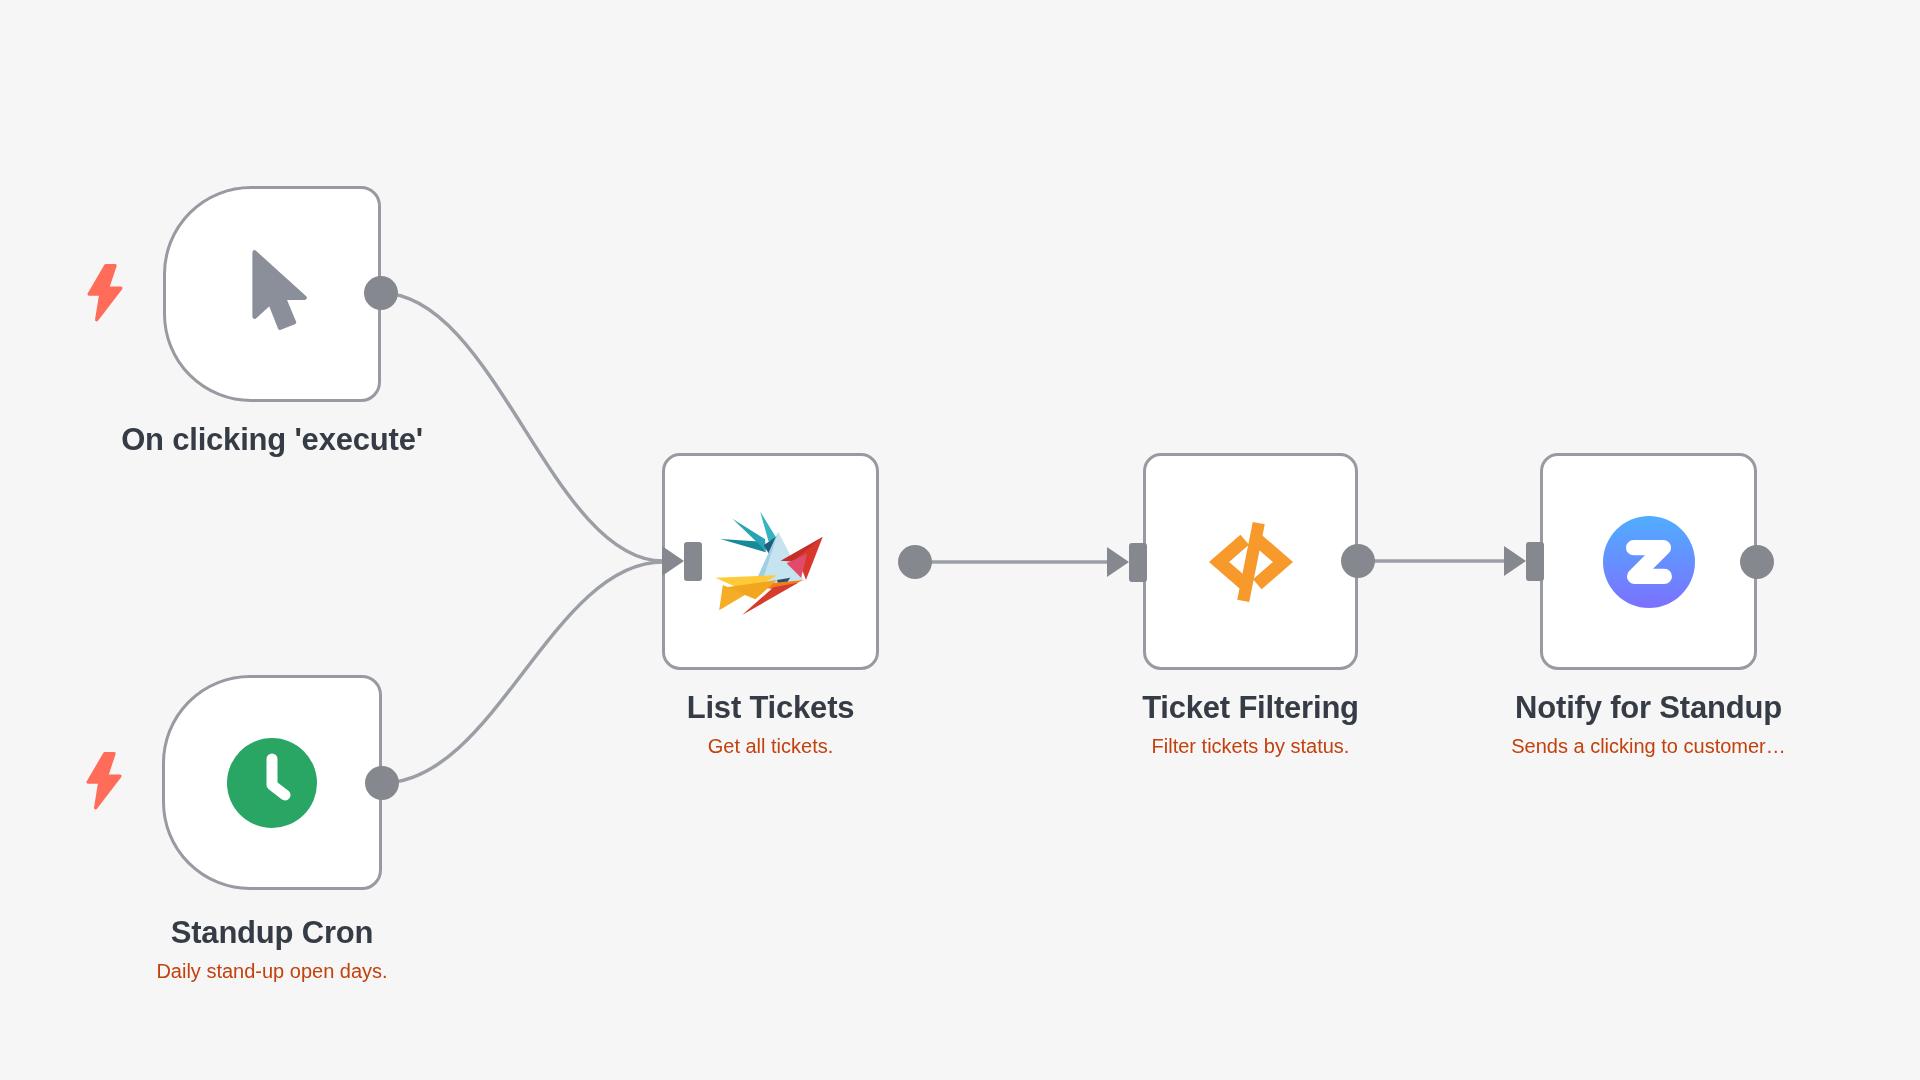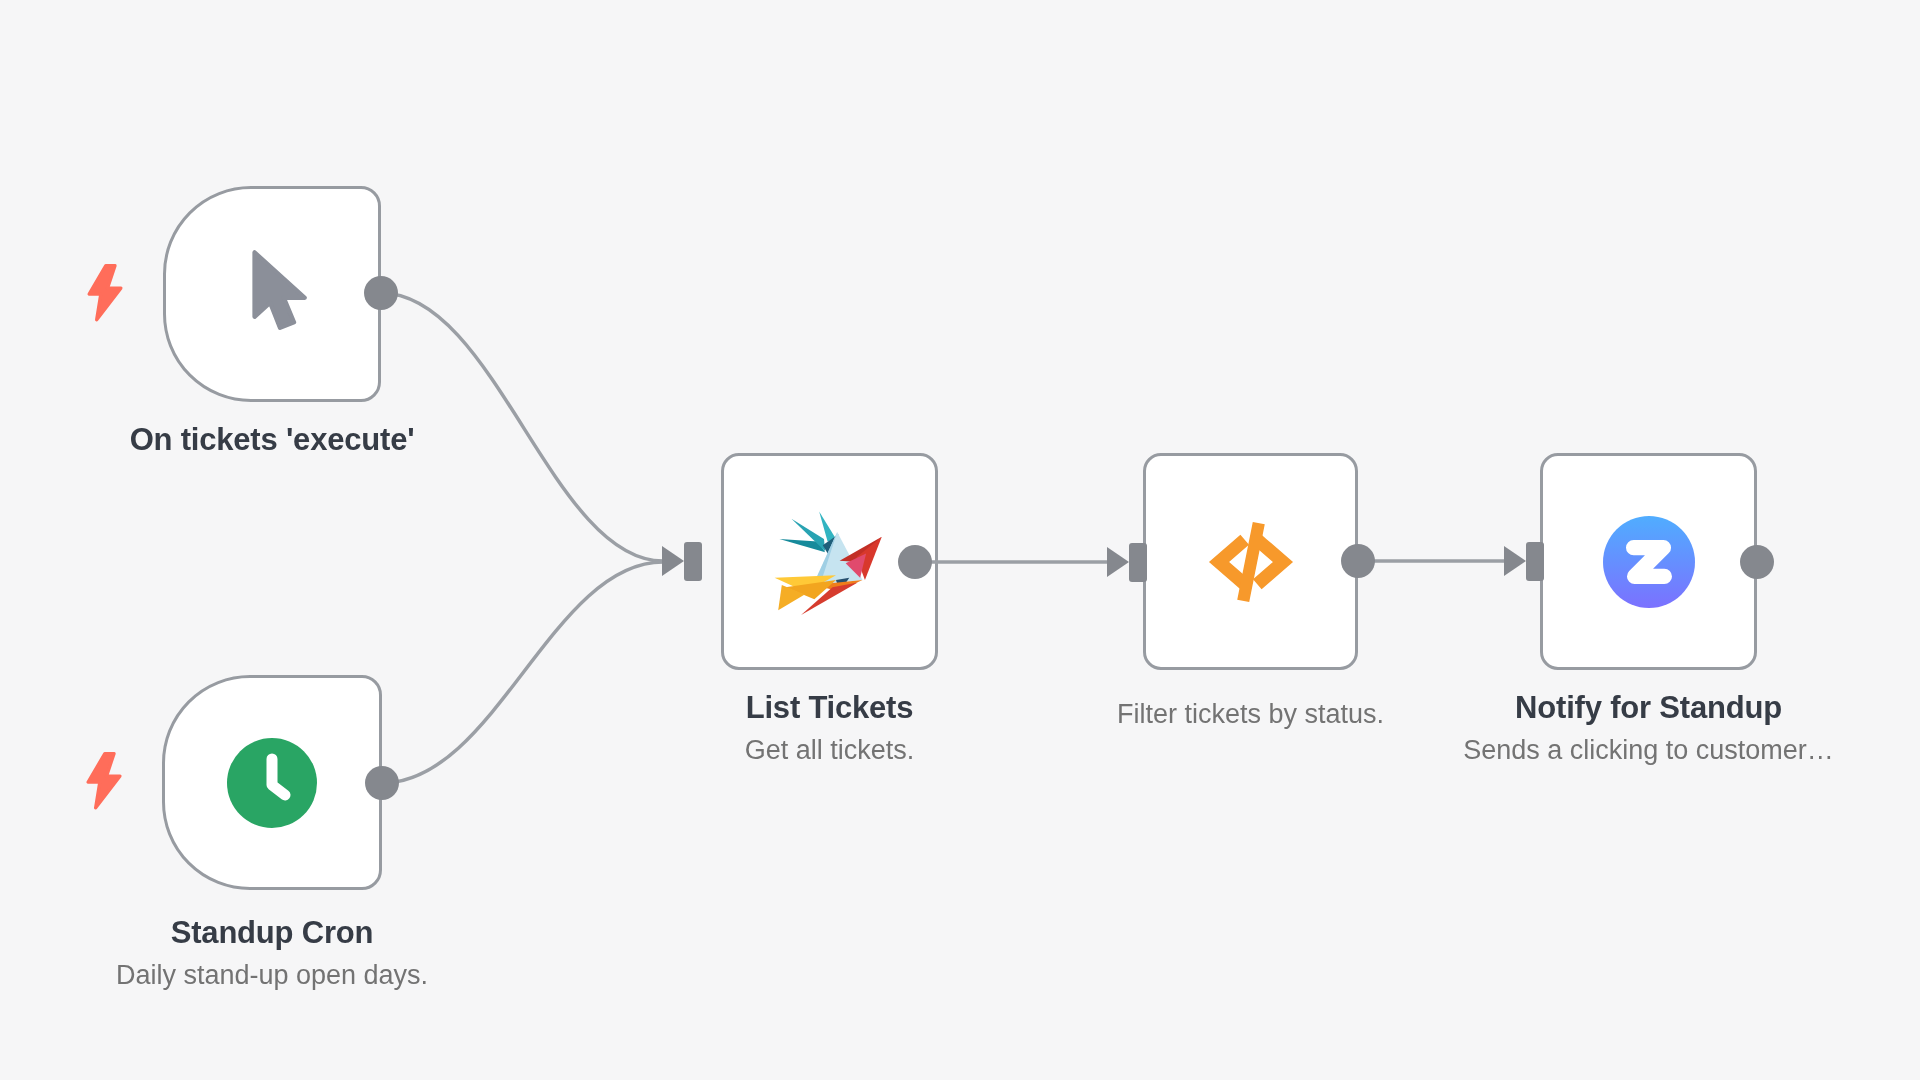--- a/index.html
+++ b/index.html
@@ -23,21 +23,21 @@
   .node-box.trigger { border-radius:88px 20px 20px 88px; width:218px; height:216px; }
 
   .node-label {
     position:absolute; left:50%; transform:translateX(-50%);
     white-space:nowrap; text-align:center;
   }
   .node-title {
     font-size:31px; font-weight:600; color:#363c46; letter-spacing:-0.2px;
   }
   .node-subtitle {
-    font-size:27px; font-weight:400; color:#737373; margin-top:9px;
+    font-size:20px; font-weight:400; color:#c2410c; margin-top:9px;
   }
 
   .bolt {
     position:absolute; width:40px; height:60px;
   }
 
   .conn-layer {
     position:absolute; inset:0; pointer-events:none; z-index:5;
   }
 </style>
@@ -49,41 +49,41 @@
   <div class="node" style="left:163px; top:186px; width:218px; height:216px;">
     <svg class="bolt" style="left:-78px; top:78px;" viewBox="0 0 24 36">
       <path d="M12.5 1 L2.5 18 L9.5 18 L7 33.5 L21.5 14.5 L13.5 14.5 L18 1 Z" fill="#ff6d5a" stroke="#ff6d5a" stroke-width="2" stroke-linejoin="round"></path>
     </svg>
     <div class="node-box trigger">
       <svg width="86" height="92" viewBox="0 0 32 34">
         <path d="M9.5 1.5 L9.5 25.5 L15.3 20.2 L19 29.6 L24.2 27.5 L20.4 18.4 L28.2 18.4 Z" fill="#8b8f99" stroke="#8b8f99" stroke-width="1.6" stroke-linejoin="round"></path>
       </svg>
     </div>
     <div class="node-label" style="top:236px;">
-      <div class="node-title">On tickets 'execute'</div>
+      <div class="node-title">On clicking 'execute'</div>
     </div>
   </div>
 
   <div class="node" style="left:162px; top:675px; width:220px; height:237px;">
     <svg class="bolt" style="left:-78px; top:77px;" viewBox="0 0 24 36">
       <path d="M12.5 1 L2.5 18 L9.5 18 L7 33.5 L21.5 14.5 L13.5 14.5 L18 1 Z" fill="#ff6d5a" stroke="#ff6d5a" stroke-width="2" stroke-linejoin="round"></path>
     </svg>
     <div class="node-box trigger" style="width:220px;height:215px;">
       <svg width="90" height="90" viewBox="0 0 90 90">
         <circle cx="45" cy="45" r="45" fill="#29a564"></circle>
         <path d="M45 21 L45 47 L58 57" fill="none" stroke="#ffffff" stroke-width="11" stroke-linecap="round" stroke-linejoin="round"></path>
       </svg>
     </div>
     <div class="node-label" style="top:240px;">
       <div class="node-title">Standup Cron</div>
       <div class="node-subtitle">Daily stand-up open days.</div>
     </div>
   </div>
 
-  <div class="node" style="left:721px; top:453px; width:217px; height:217px;">
+  <div class="node" style="left:662px; top:453px; width:217px; height:217px;">
     <div class="node-box square">
       <svg width="122" height="106" viewBox="0 0 100 88">
         <polygon points="46,36 8,25 40,27" fill="#168a9b"></polygon>
         <polygon points="46,35 18,8 45,25" fill="#28a3b2"></polygon>
         <polygon points="48,27 41,2 55,25" fill="#32b4c1"></polygon>
         <polygon points="44,30 57,21 51,42" fill="#1f5f7a"></polygon>
         <polygon points="56,19 36,63 77,59" fill="#c6e4f0"></polygon>
         <polygon points="56,19 44,56 36,63" fill="#9fcfe4"></polygon>
         <polygon points="55,59 66,57 58,69" fill="#27506e"></polygon>
         <polygon points="58,43 93,23 73,44" fill="#c22f26"></polygon>
@@ -104,20 +104,21 @@
 
   <div class="node" style="left:1143px; top:453px; width:215px; height:217px;">
     <div class="node-box square" style="width:215px;">
       <svg width="94" height="84" viewBox="0 0 100 88">
         <path d="M38 25 L16 44 L38 63" fill="none" stroke="#f7992b" stroke-width="14" stroke-linecap="square" stroke-linejoin="miter"></path>
         <path d="M62 25 L84 44 L62 63" fill="none" stroke="#f7992b" stroke-width="14" stroke-linecap="square" stroke-linejoin="miter"></path>
         <path d="M57 9 L43 79" fill="none" stroke="#f7992b" stroke-width="13" stroke-linecap="square"></path>
       </svg>
     </div>
     <div class="node-label" style="top:237px;">
+      <div class="node-title">Ticket Filtering</div>
       <div class="node-subtitle">Filter tickets by status.</div>
     </div>
   </div>
 
   <div class="node" style="left:1540px; top:453px; width:217px; height:217px;">
     <div class="node-box square">
       <svg width="92" height="92" viewBox="0 0 48 48">
         <defs>
           <linearGradient id="zulipGrad" x1="0" y1="0" x2="0" y2="1">
             <stop offset="0" stop-color="#50adff"></stop>

